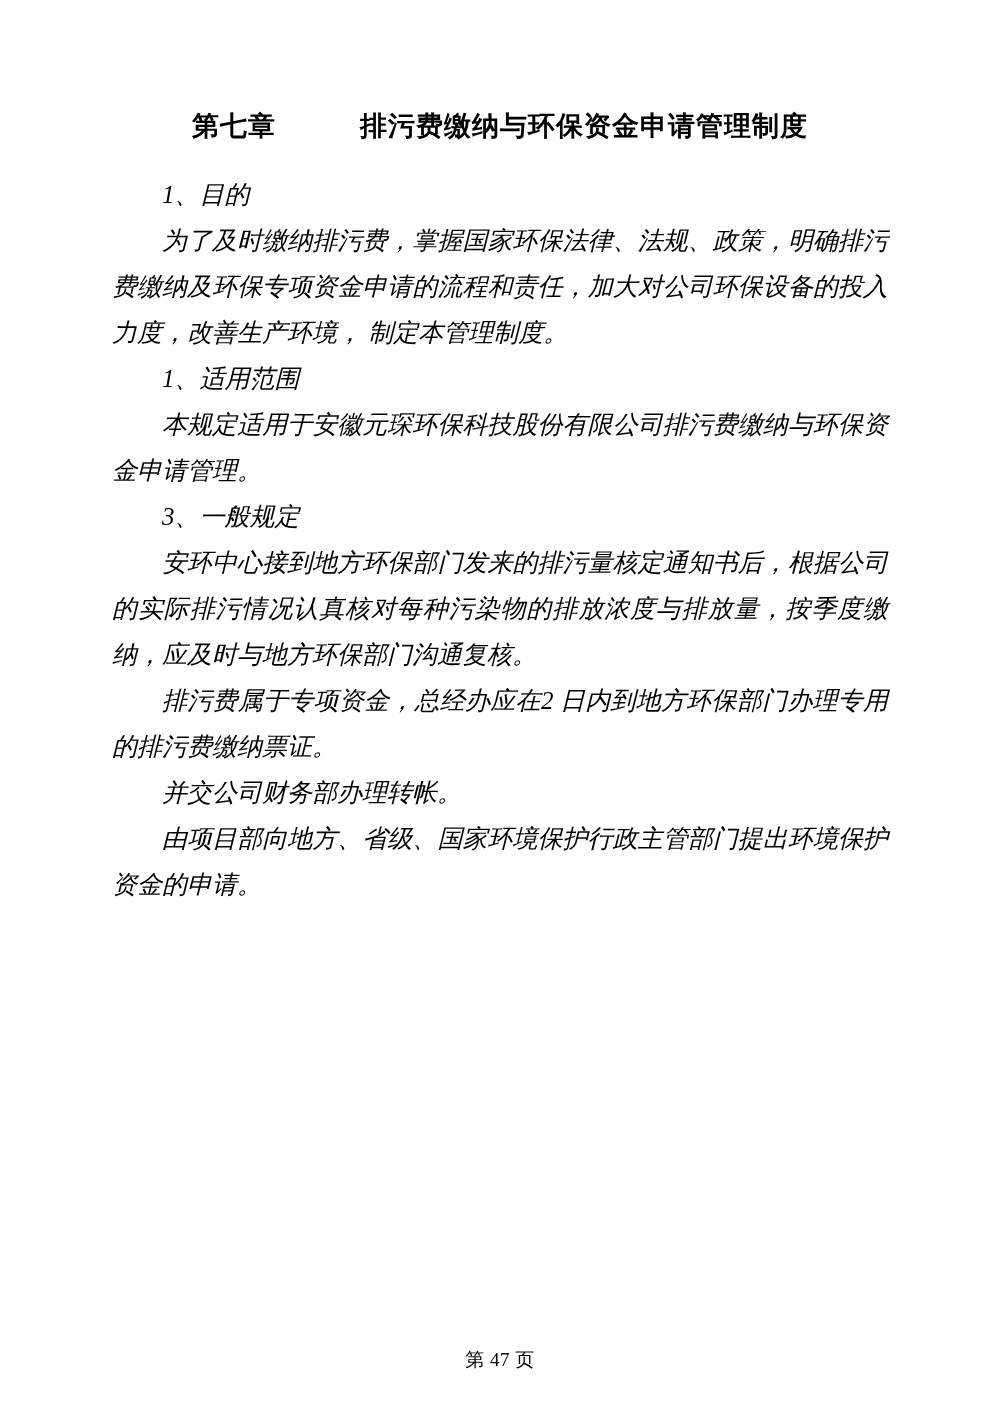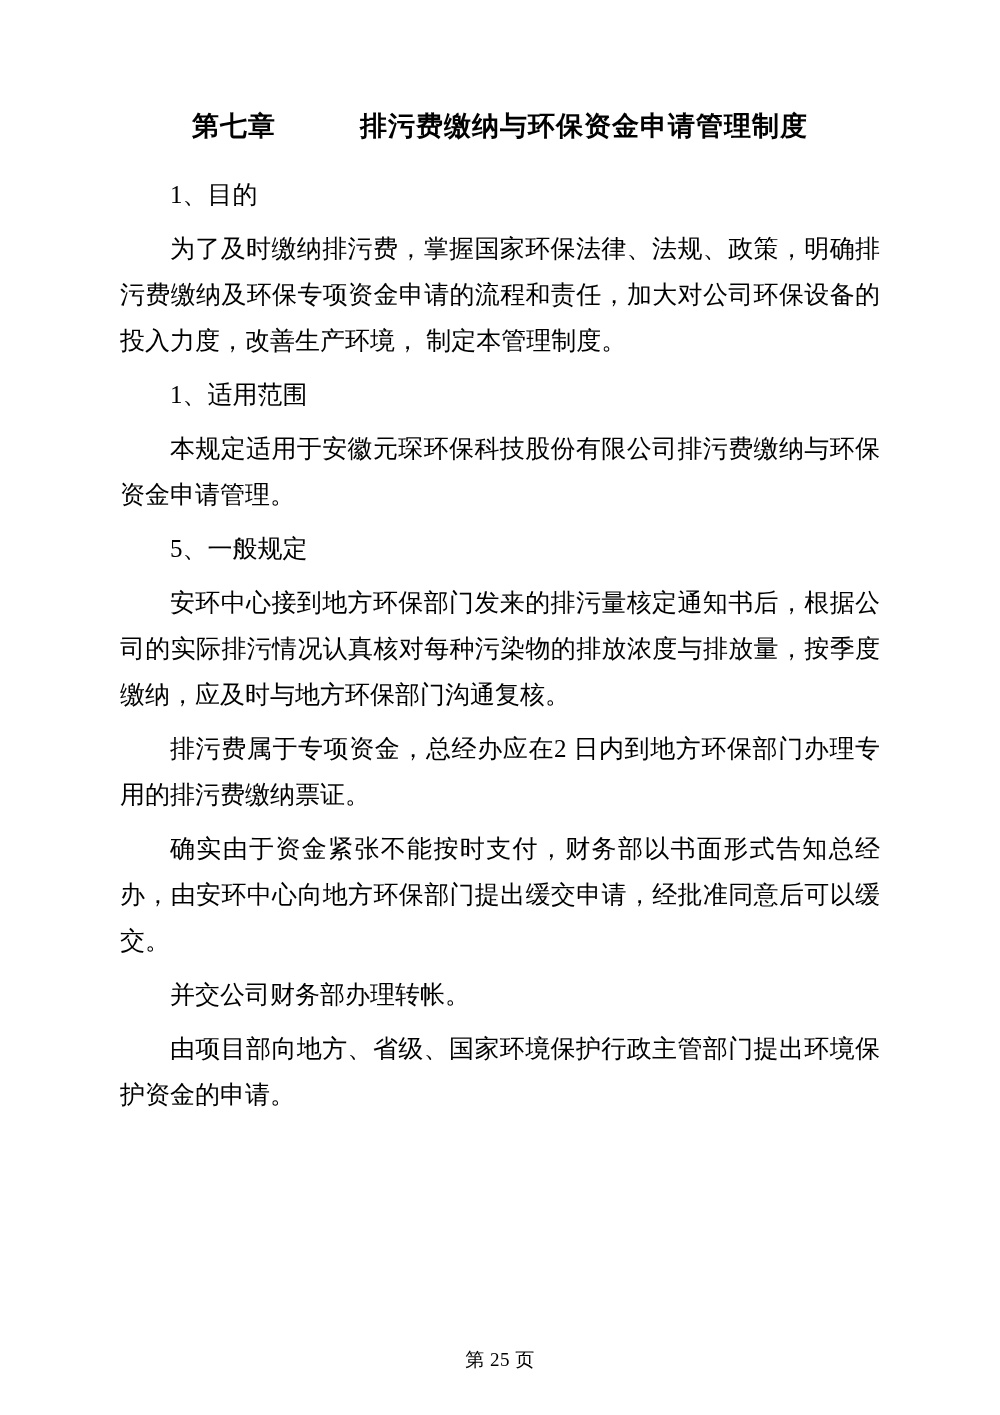--- a/index.html
+++ b/index.html
@@ -27,24 +27,25 @@
     font-size: 27px;
     font-weight: bold;
     letter-spacing: 1px;
     margin: 0 0 26px 0;
     line-height: 1.4;
     white-space: pre;
   }
   .para {
     font-size: 25px;
     line-height: 46px;
-    margin: 8px;
+    margin: 0;
     text-align: justify;
     text-justify: inter-ideograph;
     text-indent: 2em;
+    font-style: italic;
   }
   .footer {
     position: absolute;
     left: 0;
     right: 0;
     bottom: 42px;
     text-align: center;
     font-size: 19px;
     letter-spacing: 0.5px;
   }
@@ -53,21 +54,20 @@
 <body>
 
 <div class="page">
 
   <h1 class="doc-title">第七章　　　排污费缴纳与环保资金申请管理制度</h1>
 
   <p class="para">1、目的</p>
   <p class="para">为了及时缴纳排污费，掌握国家环保法律、法规、政策，明确排污费缴纳及环保专项资金申请的流程和责任，加大对公司环保设备的投入力度，改善生产环境， 制定本管理制度。</p>
   <p class="para">1、适用范围</p>
   <p class="para">本规定适用于安徽元琛环保科技股份有限公司排污费缴纳与环保资金申请管理。</p>
-  <p class="para">5、一般规定</p>
+  <p class="para">3、一般规定</p>
   <p class="para">安环中心接到地方环保部门发来的排污量核定通知书后，根据公司的实际排污情况认真核对每种污染物的排放浓度与排放量，按季度缴纳，应及时与地方环保部门沟通复核。</p>
   <p class="para">排污费属于专项资金，总经办应在2 日内到地方环保部门办理专用的排污费缴纳票证。</p>
-  <p class="para">确实由于资金紧张不能按时支付，财务部以书面形式告知总经办，由安环中心向地方环保部门提出缓交申请，经批准同意后可以缓交。</p>
   <p class="para">并交公司财务部办理转帐。</p>
   <p class="para">由项目部向地方、省级、国家环境保护行政主管部门提出环境保护资金的申请。</p>
 
-  <div class="footer">第 25 页</div>
+  <div class="footer">第 47 页</div>
 </div>
 
 </body></html>

